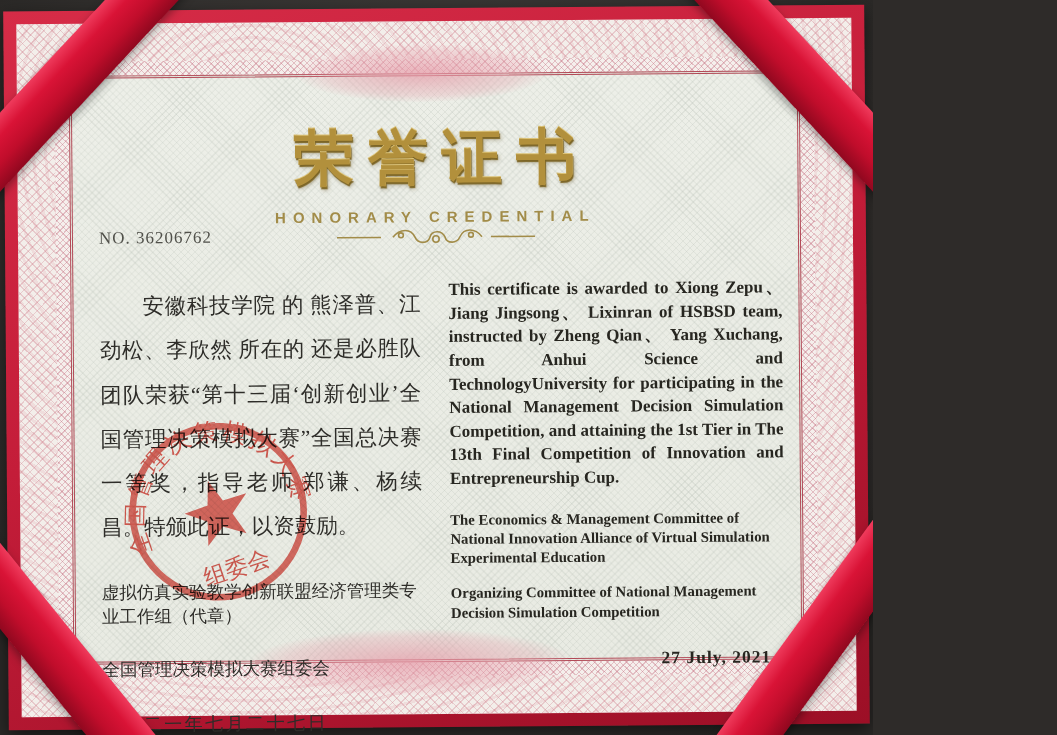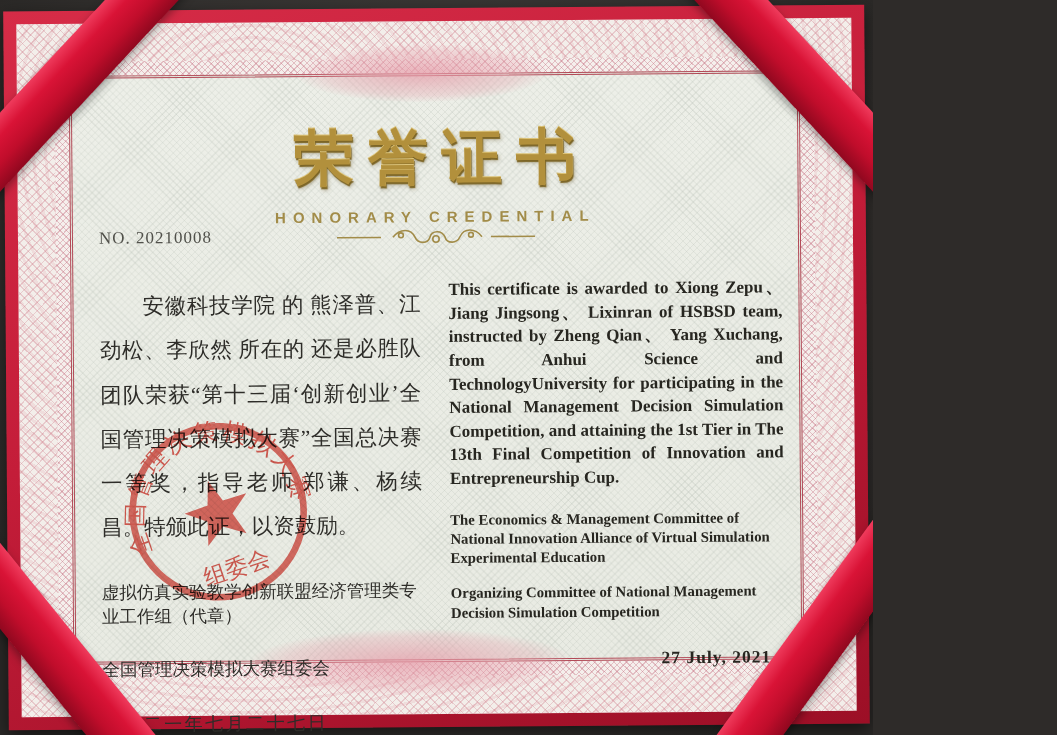--- a/index.html
+++ b/index.html
@@ -115,21 +115,21 @@
                 <path d="M160 11 h44"></path>
                 <path d="M62 11 c7 -9 18 -9 22 0 c3 7 13 7 15 0 c2 -7 12 -7 15 0 c2 7 12 7 15 0 c4 -9 15 -9 22 0"></path>
                 <circle cx="70" cy="9" r="2.4"></circle>
                 <circle cx="105" cy="13" r="3.2"></circle>
                 <circle cx="140" cy="9" r="2.4"></circle>
               </g>
             </svg>
           </div>
         </div>
 
-        <div class="cert-no">NO. 20210008</div>
+        <div class="cert-no">NO. 36206762</div>
 
         <div class="columns">
 
           <div class="col-zh">
             <p class="zh-body">安徽科技学院 的 熊泽普、江劲松、李欣然 所在的 还是必胜队 团队荣获“第十三届‘创新创业’全国管理决策模拟大赛”全国总决赛一等奖，指导老师 郑谦、杨续昌。特颁此证，以资鼓励。</p>
 
             <svg class="seal" viewBox="0 0 200 200">
               <circle cx="100" cy="100" r="90" fill="none" stroke="#dc4a41" stroke-width="7" opacity="0.9"></circle>
               <defs>
                 <path id="sealArc" d="M 22 122 A 80 80 0 1 1 178 122" fill="none"></path>

